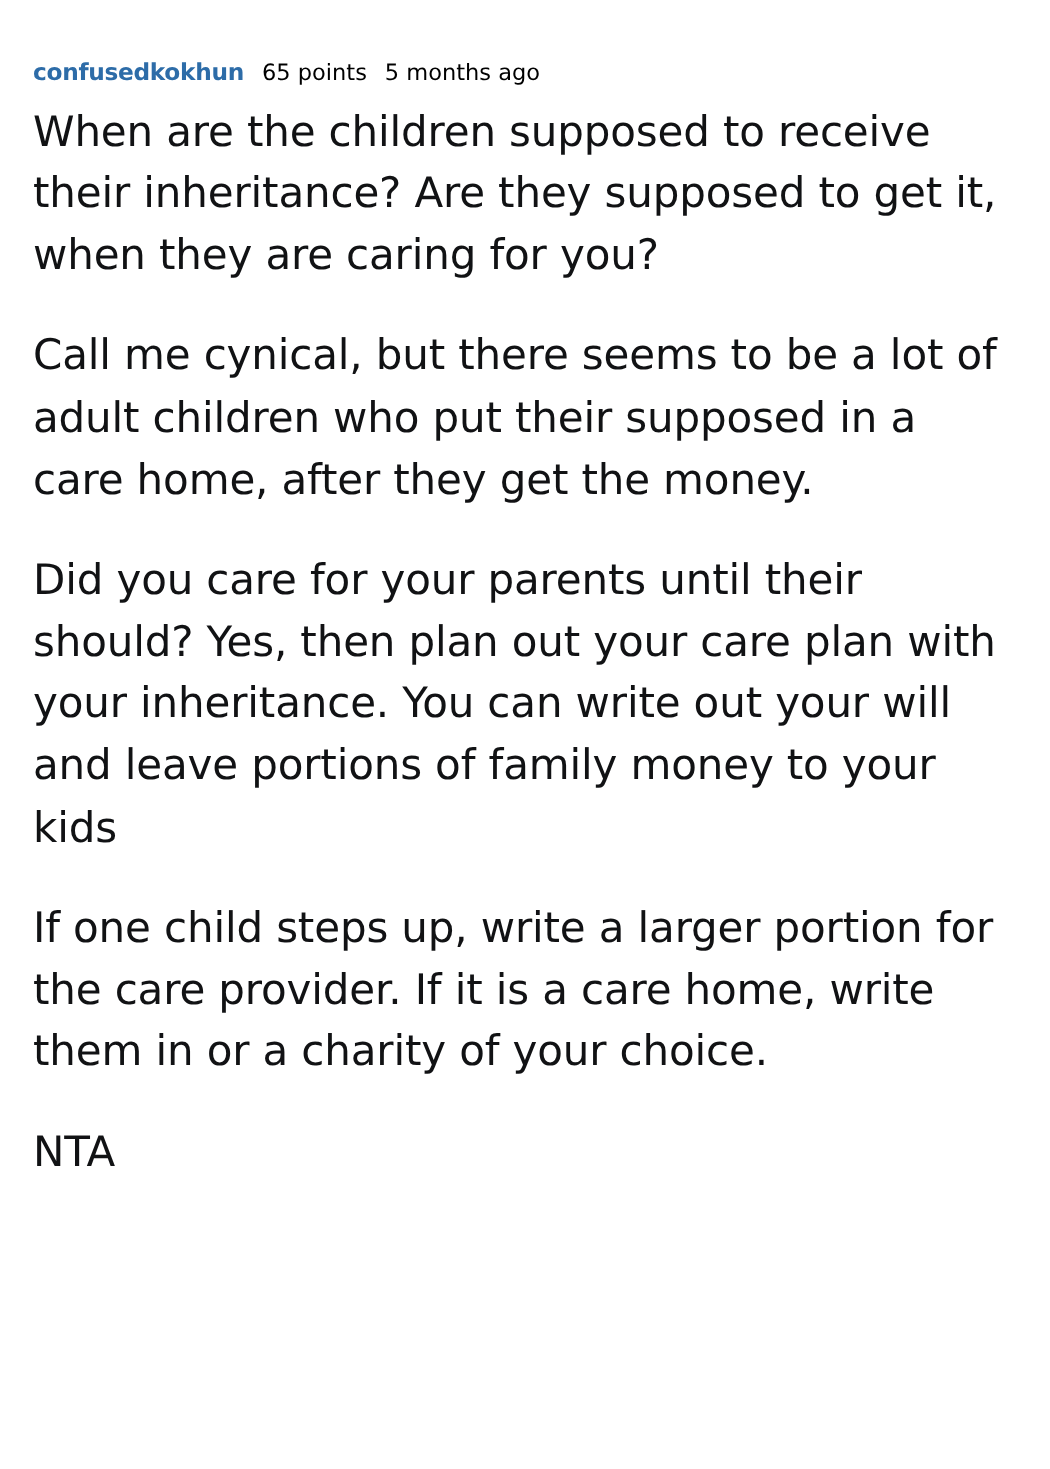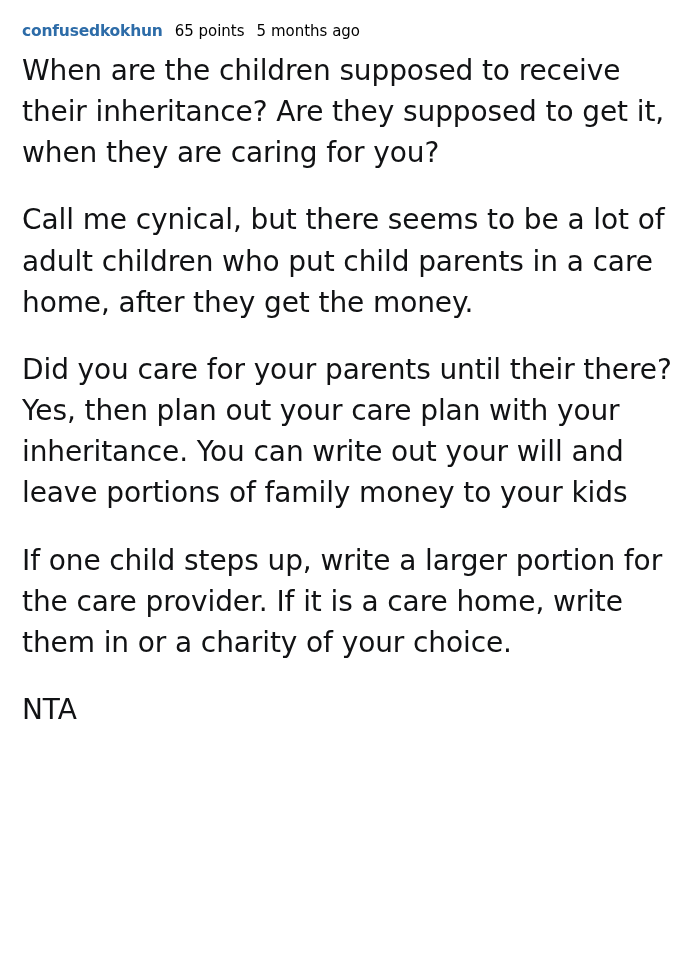--- a/index.html
+++ b/index.html
@@ -8,21 +8,21 @@
     background: #ffffff;
   }
   body {
     width: 700px;
     height: 979px;
     font-family: "DejaVu Sans", sans-serif;
     color: #1a1a1b;
     overflow: hidden;
   }
   .comment {
-    padding: 22px 22px 0 22px;
+    padding: 39px 22px 0 22px;
     box-sizing: border-box;
   }
   .meta {
     display: flex;
     align-items: baseline;
     gap: 12px;
     margin-bottom: 10px;
     white-space: nowrap;
   }
   .author {
@@ -54,19 +54,19 @@
 <div class="comment">
 
   <div class="meta">
     <span class="author">confusedkokhun</span>
     <span class="points">65 points</span>
     <span class="age">5 months ago</span>
   </div>
 
   <div class="body">
     <p class="para">When are the children supposed to receive their inheritance? Are they supposed to get it, when they are caring for you?</p>
-    <p class="para">Call me cynical, but there seems to be a lot of adult children who put child parents in a care home, after they get the money.</p>
-    <p class="para">Did you care for your parents until their there? Yes, then plan out your care plan with your inheritance. You can write out your will and leave portions of family money to your kids</p>
+    <p class="para">Call me cynical, but there seems to be a lot of adult children who put their supposed in a care home, after they get the money.</p>
+    <p class="para">Did you care for your parents until their should? Yes, then plan out your care plan with your inheritance. You can write out your will and leave portions of family money to your kids</p>
     <p class="para">If one child steps up, write a larger portion for the care provider. If it is a care home, write them in or a charity of your choice.</p>
     <p class="para">NTA</p>
   </div>
 
 </div>
 
 </body></html>

